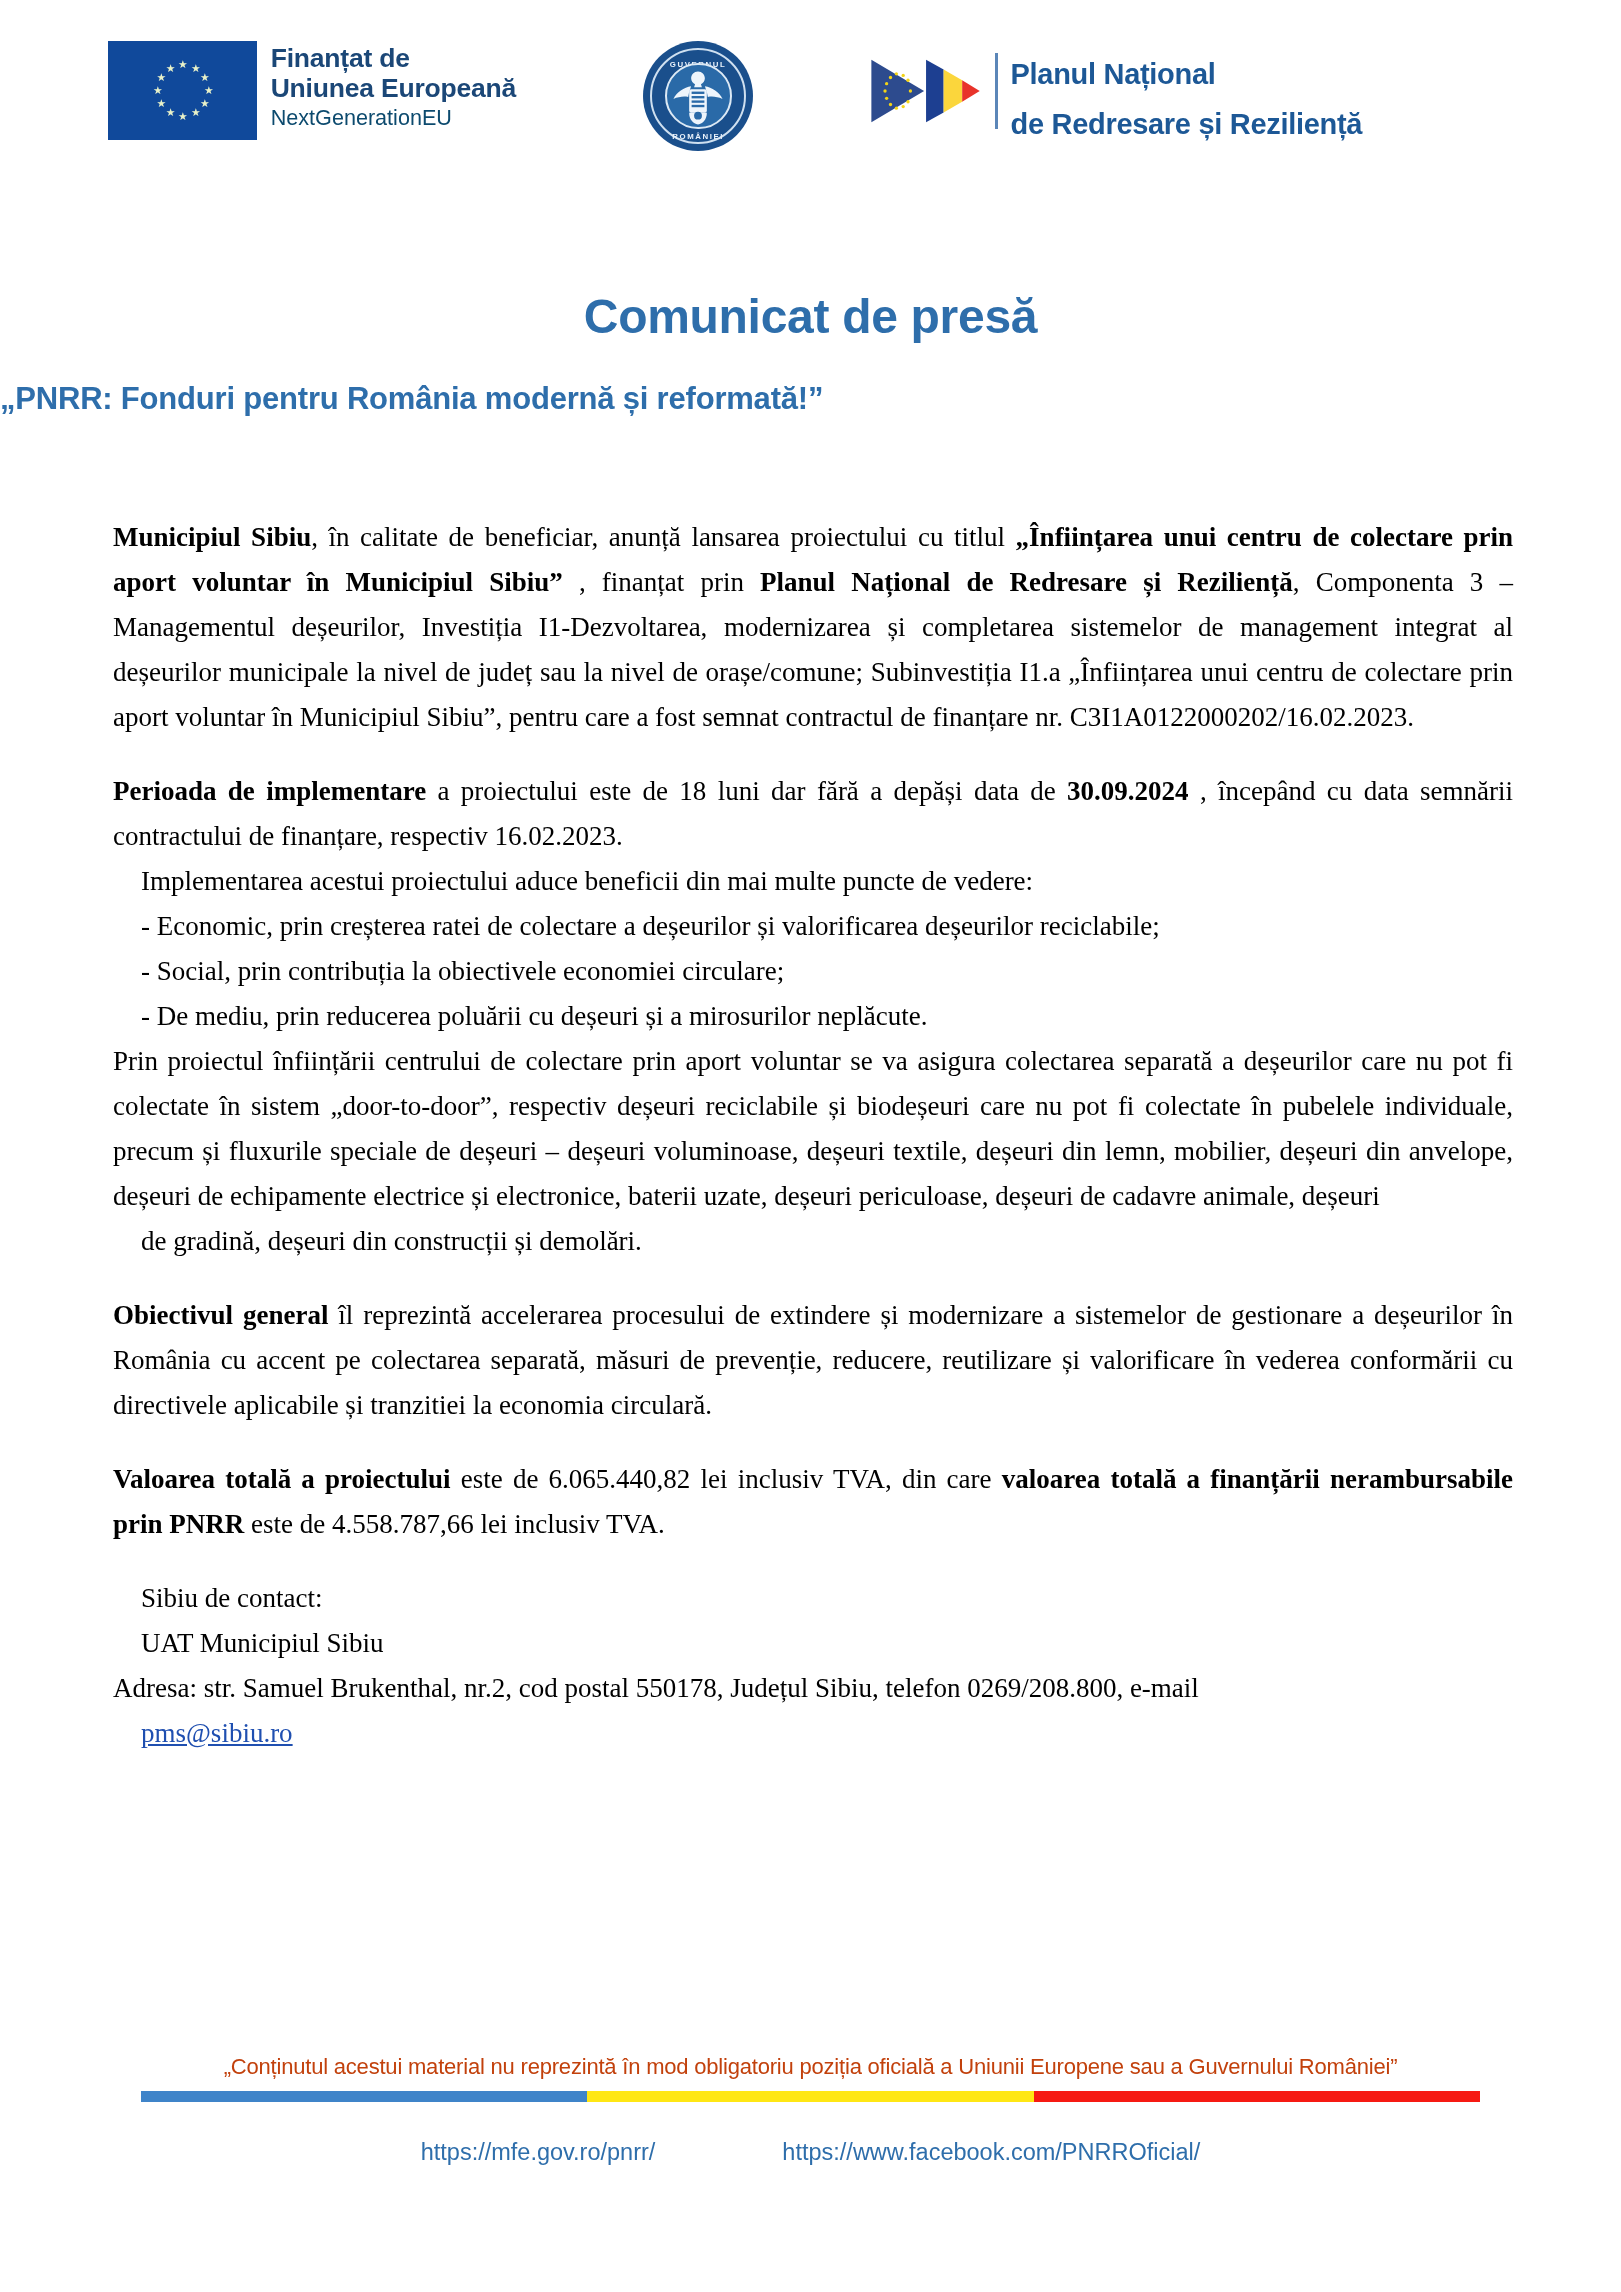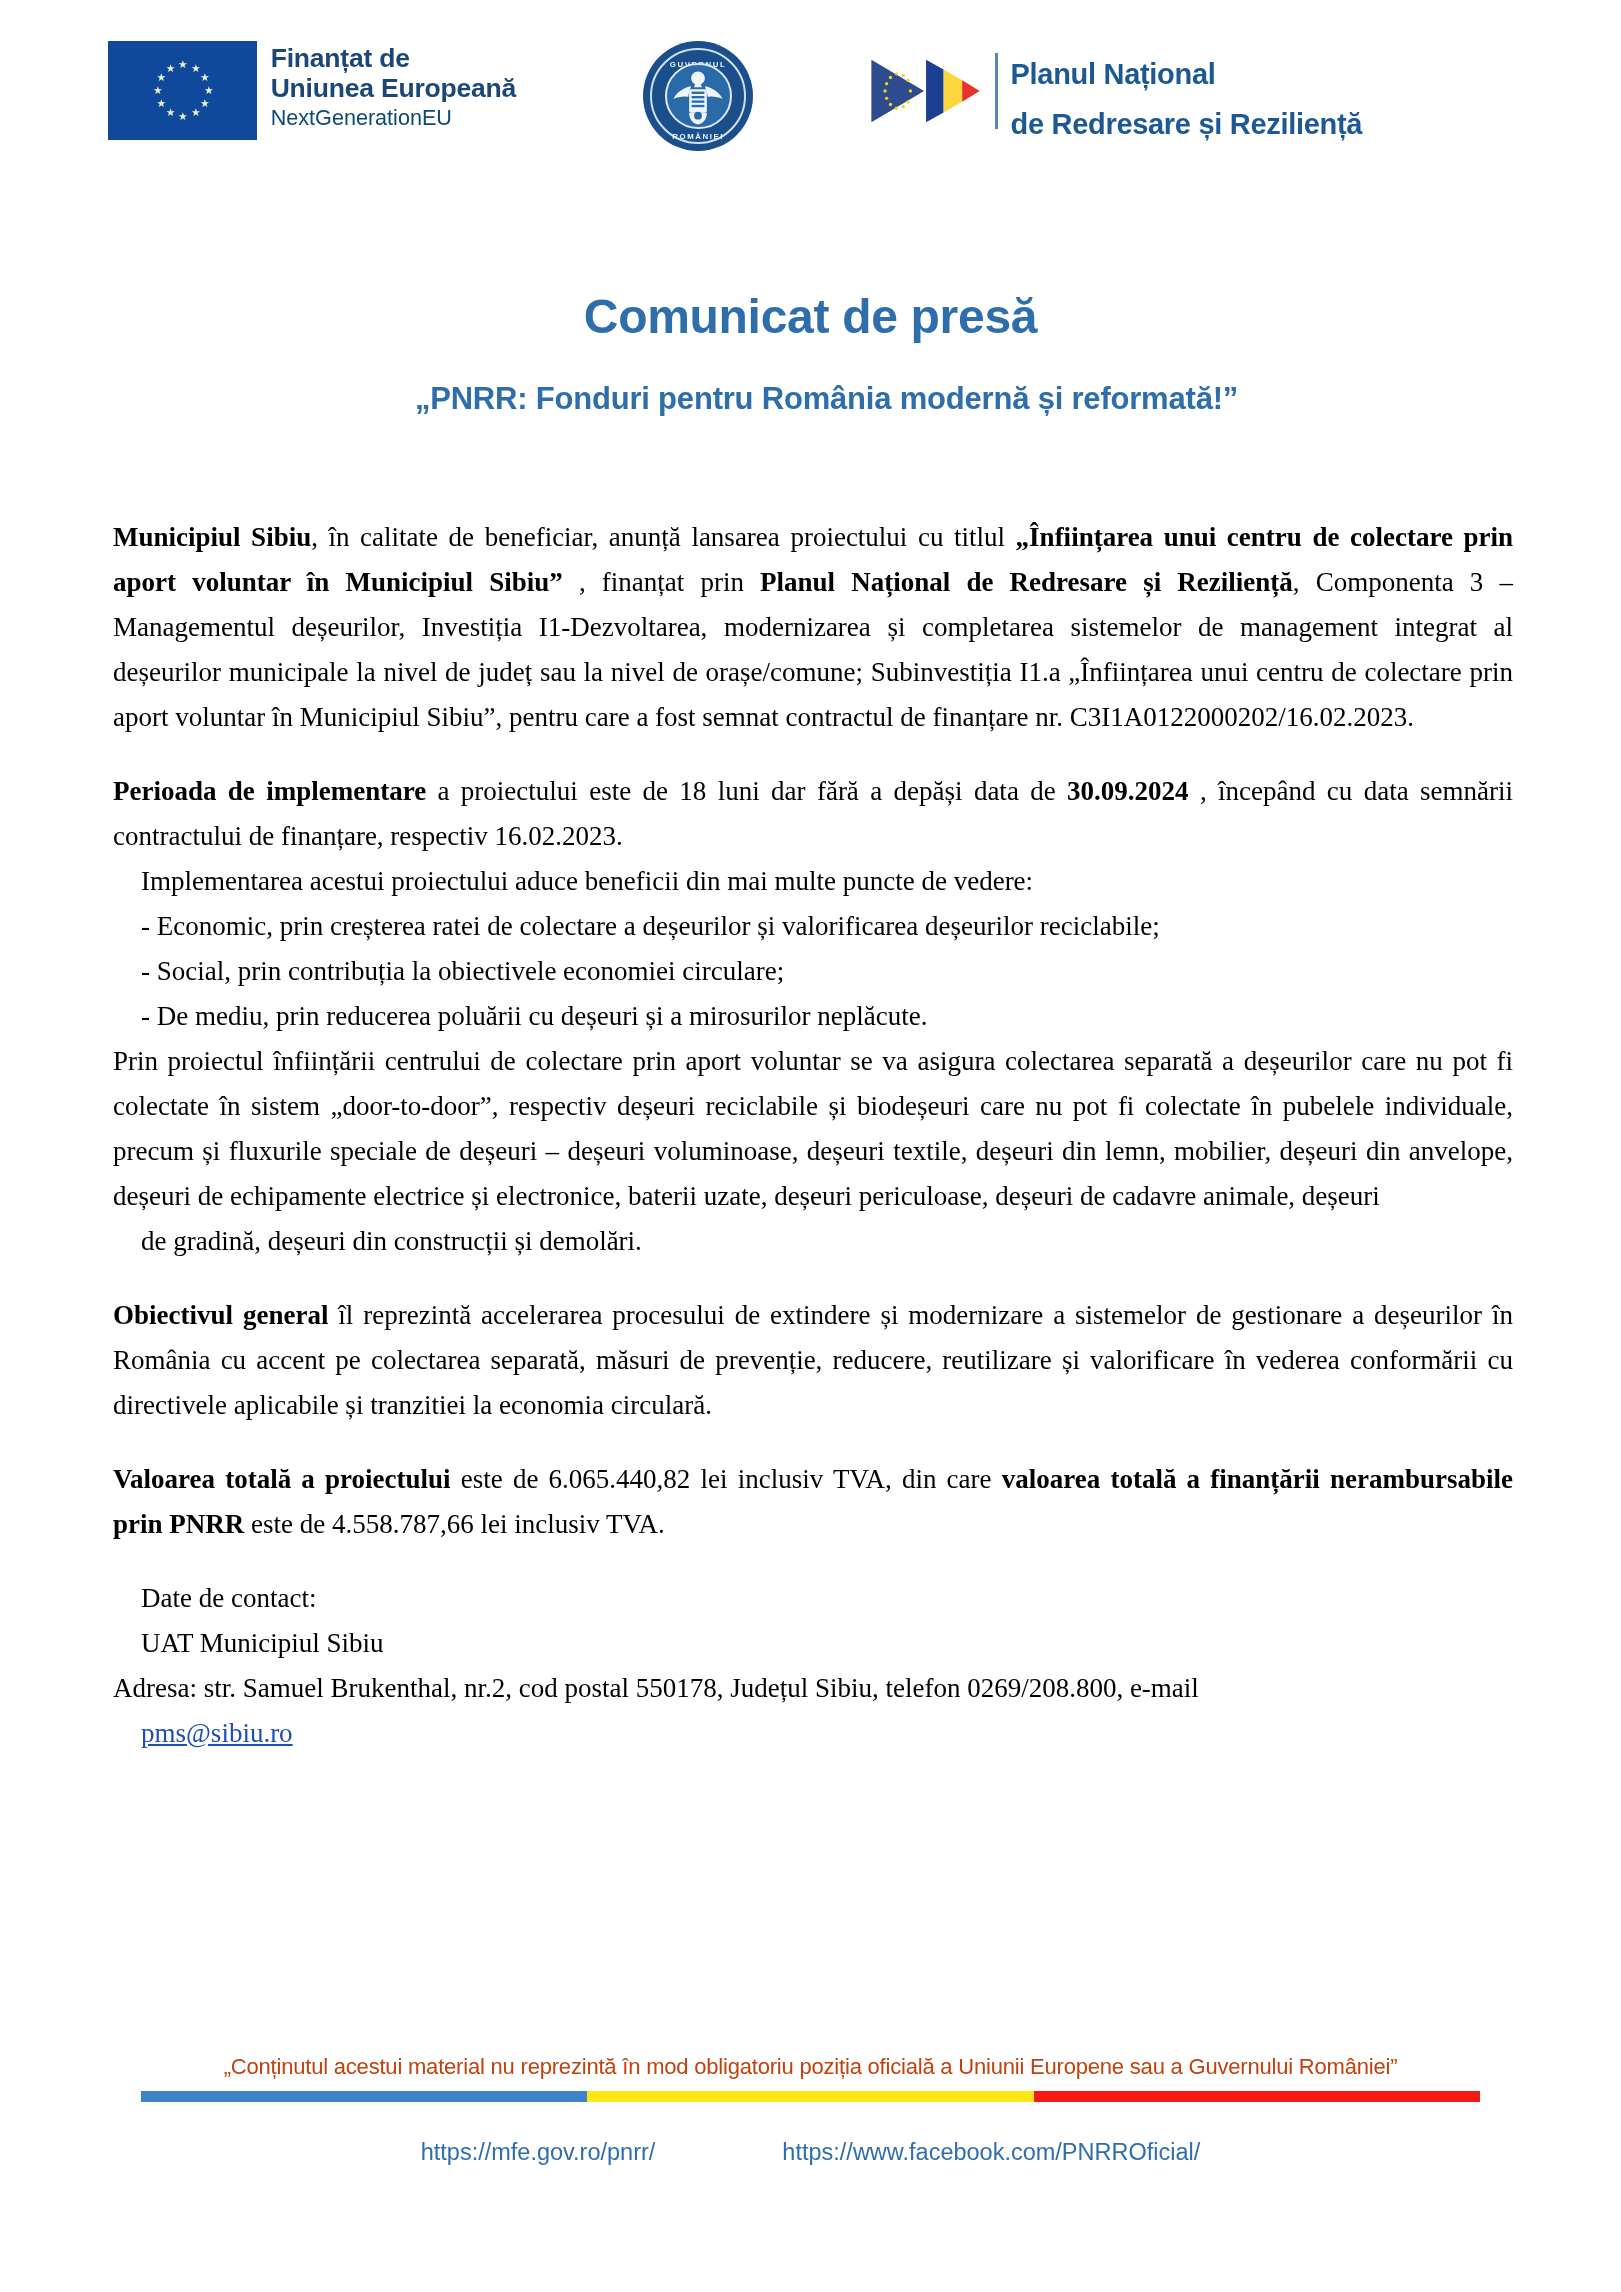--- a/index.html
+++ b/index.html
@@ -170,28 +170,27 @@
   .doc-title {
     text-align: center;
     color: #2e6eab;
     font-family: "Liberation Sans", "DejaVu Sans", sans-serif;
     font-weight: bold;
     font-size: 48px;
     margin-top: 162px;
     letter-spacing: -0.3px;
   }
   .doc-subtitle {
-    text-align: center;
+    text-align: left;
     color: #2e6eab;
     font-family: "Liberation Sans", "DejaVu Sans", sans-serif;
     font-weight: bold;
     font-size: 31px;
     margin-top: 37px;
     letter-spacing: -0.2px;
-    padding-left: 32px;
   }
 
   
   .body-wrap {
     margin: 0 108px 0 113px;
     margin-top: 98px;
     font-size: 27px;
     line-height: 45px;
   }
   p.para {
@@ -367,21 +366,21 @@
       <p class="line nojust">- De mediu, prin reducerea poluării cu deșeuri și a mirosurilor neplăcute.</p>
       <p class="line">Prin proiectul înființării centrului de colectare prin aport voluntar se va asigura colectarea separată a deșeurilor care nu pot fi colectate în sistem „door-to-door”, respectiv deșeuri reciclabile și biodeșeuri care nu pot fi colectate în pubelele individuale, precum și fluxurile speciale de deșeuri – deșeuri voluminoase, deșeuri textile, deșeuri din lemn, mobilier, deșeuri din anvelope, deșeuri de echipamente electrice și electronice, baterii uzate, deșeuri periculoase, deșeuri de cadavre animale, deșeuri</p>
       <p class="line nojust">de gradină, deșeuri din construcții și demolări.</p>
     </div>
 
     <p class="para"><span class="b">Obiectivul general</span><span> îl reprezintă accelerarea procesului de extindere și modernizare a sistemelor de gestionare a deșeurilor în România cu accent pe colectarea separată, măsuri de prevenție, reducere, reutilizare și valorificare în vederea conformării cu directivele aplicabile și tranzitiei la economia circulară.</span></p>
 
     <p class="para"><span class="b">Valoarea totală a proiectului</span><span> este de 6.065.440,82 lei inclusiv TVA, din care </span><span class="b">valoarea totală a finanțării nerambursabile prin PNRR</span><span> este de 4.558.787,66 lei inclusiv TVA.</span></p>
 
     <div class="block">
-      <p class="line nojust">Date de contact:</p>
+      <p class="line nojust">Sibiu de contact:</p>
       <p class="line nojust">UAT Municipiul Sibiu</p>
       <p class="line">Adresa: str. Samuel Brukenthal, nr.2, cod postal 550178, Județul Sibiu, telefon 0269/208.800, e-mail</p>
       <p class="line nojust"><a class="mail" href="#">pms@sibiu.ro</a></p>
     </div>
   </div>
 
   <div class="footer">
     <div class="disclaimer">„Conținutul acestui material nu reprezintă în mod obligatoriu poziția oficială a Uniunii Europene sau a Guvernului României”</div>
     <div class="tricolor">
       <div class="bar blue"></div>

